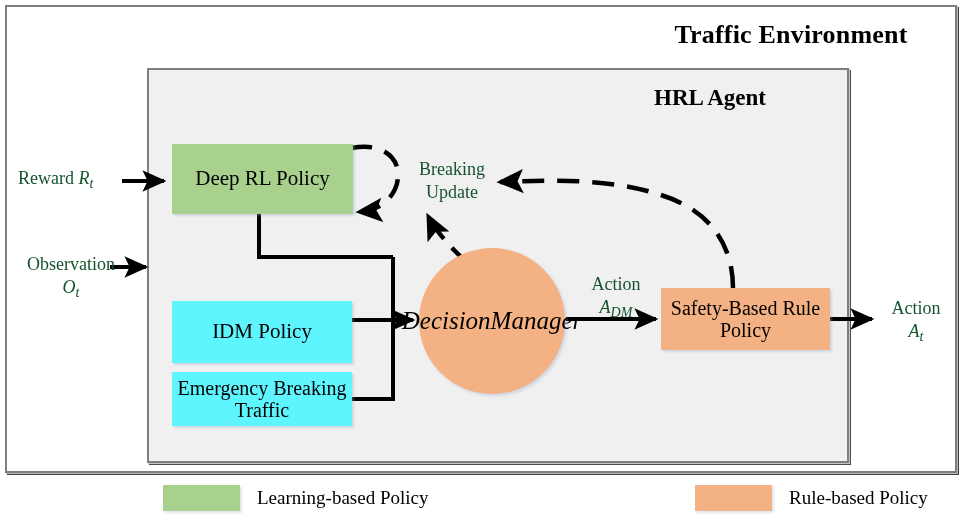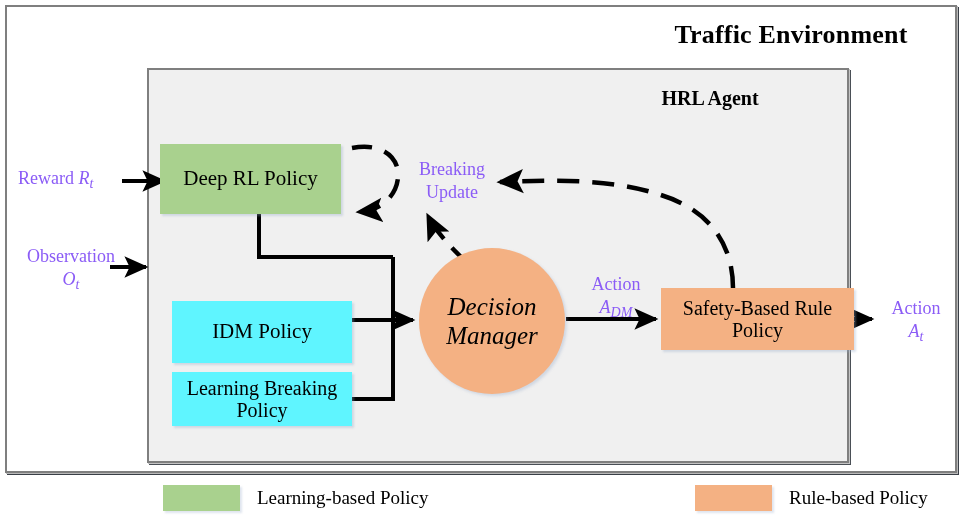--- a/index.html
+++ b/index.html
@@ -23,57 +23,57 @@
   
   .inner-panel{
     position:absolute;left:147px;top:68px;width:702px;height:395px;
     background:#f0f0f0;
     border:2px solid #7f7f7f;
     box-shadow:1px 1px 0 #c4c4c4, 2px 2px 0 #4a4f56;
     box-sizing:border-box;
   }
   .inner-title{
     position:absolute;left:560px;top:83px;width:300px;height:30px;
-    font-family:"Liberation Serif",serif;font-weight:bold;font-size:20px;
+    font-family:"Liberation Serif",serif;font-weight:bold;font-size:23px;
     color:#000;text-align:center;line-height:30px;
   }
 
   
   .pbox{
     position:absolute;box-sizing:border-box;
     display:flex;align-items:center;justify-content:center;
     text-align:center;color:#000;
     font-family:"Liberation Serif",serif;font-size:21px;line-height:1.1;
     box-shadow:2px 2px 2px rgba(150,170,200,.35);
   }
   .green{background:#a9d18e;}
   .cyan{background:#5ff5ff;}
   .orange{background:#f4b183;}
 
-  #deep-rl{left:160px;top:144px;width:181px;height:70px;}
+  #deep-rl{left:172px;top:144px;width:181px;height:70px;}
   #idm{left:172px;top:301px;width:180px;height:62px;}
   #emer{left:172px;top:372px;width:180px;height:54px;font-size:20px;}
-  #safety{left:661px;top:288px;width:193px;height:62px;font-size:20px;}
+  #safety{left:661px;top:288px;width:169px;height:62px;font-size:20px;}
 
   
   #dm-circle{
     position:absolute;left:419px;top:248px;width:146px;height:146px;
     border-radius:50%;background:#f4b183;
-    display:flex;align-items:center;justify-content:center;flex-direction:column;
+    display:flex;align-items:center;justify-content:center;flex-direction:row;
     font-family:"Liberation Serif",serif;font-style:italic;font-size:25px;
     color:#000;line-height:1.18;text-align:center;
     box-shadow:2px 2px 3px rgba(150,170,200,.35);
   }
 
   
-  .lbl{position:absolute;font-family:"Liberation Serif",serif;color:#8b5cf6;}
+  .lbl{position:absolute;font-family:"Liberation Serif",serif;color:#14532d;}
   .sub{font-style:italic;font-size:.78em;vertical-align:-0.28em;}
 
   #lbl-reward{left:18px;top:168px;width:104px;font-size:18px;text-align:left;}
-  #lbl-observation{left:12px;top:245px;width:118px;font-size:18px;text-align:center;line-height:1.25;}
+  #lbl-observation{left:12px;top:253px;width:118px;font-size:18px;text-align:center;line-height:1.25;}
   #lbl-learning{left:400px;top:158px;width:104px;font-size:18px;text-align:center;line-height:1.25;}
   #lbl-action-dm{left:575px;top:273px;width:82px;font-size:18px;text-align:center;line-height:1.3;}
   #lbl-action-t{left:880px;top:297px;width:72px;font-size:18px;text-align:center;line-height:1.3;}
 
   
   .legend{position:absolute;left:0;top:481px;width:963px;height:40px;}
   .legend-item{position:absolute;top:0;height:34px;display:flex;align-items:center;}
   .swatch{width:77px;height:26px;box-shadow:2px 2px 2px rgba(150,170,200,.3);}
   .legend-text{margin-left:17px;font-family:"Liberation Serif",serif;font-size:19px;color:#000;white-space:nowrap;}
   #leg0{left:163px;}
@@ -146,21 +146,21 @@
 
   <div class="pbox green" id="deep-rl">
     <span>Deep RL Policy</span>
   </div>
 
   <div class="pbox cyan" id="idm">
     <span>IDM Policy</span>
   </div>
 
   <div class="pbox cyan" id="emer">
-    <span>Learning Breaking Policy</span>
+    <span>Emergency Breaking Traffic</span>
   </div>
 
   <div class="pbox orange" id="safety">
     <span>Safety-Based Rule Policy</span>
   </div>
 
   <div id="dm-circle">
     <span>Decision</span>
     <span>Manager</span>
   </div>

